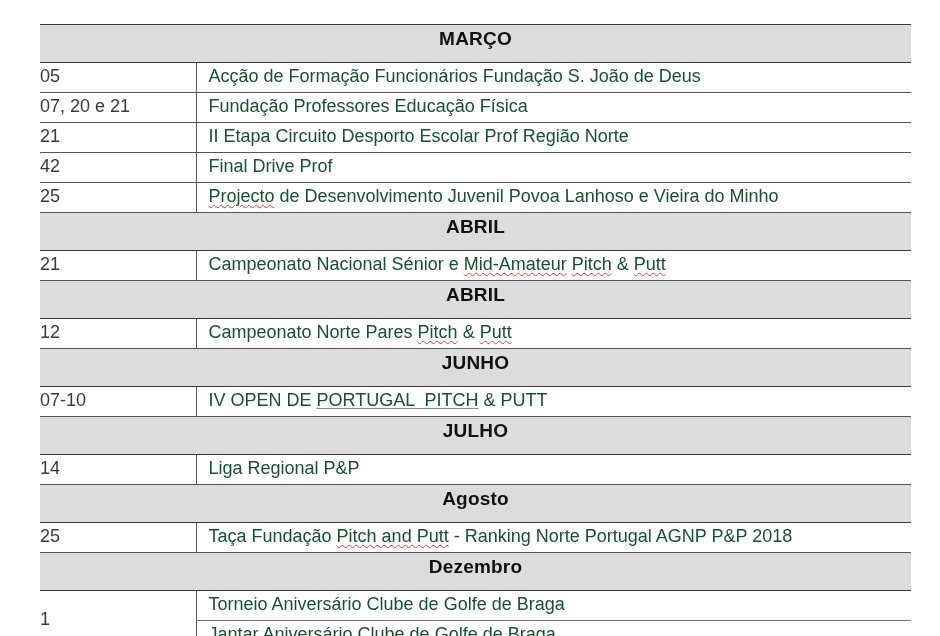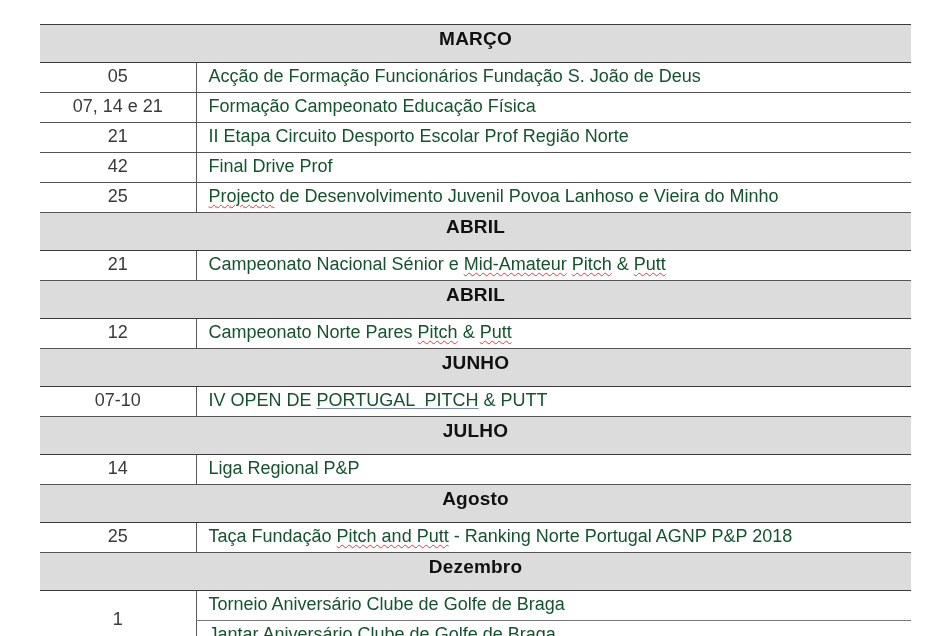--- a/index.html
+++ b/index.html
@@ -61,21 +61,20 @@
   }
 
   
   tr.event-row > td {
     border-bottom: 1.4px solid #555555;
     background: #ffffff;
   }
 
   tr.event-row > td.date-cell {
     width: 156px;
-    text-align: center;
     font-size: 18px;
     color: #3a3a3a;
     border-right: none;
     padding-bottom: 2px;
   }
 
   tr.event-row > td.title-cell {
     text-align: left;
     font-size: 18px;
     color: #14532d;
@@ -132,22 +131,22 @@
         <tr class="month-row first">
           <td colspan="2">MARÇO</td>
         </tr>
 
         <tr class="event-row">
           <td class="date-cell">05</td>
           <td class="title-cell">Acção de Formação Funcionários Fundação S. João de Deus</td>
         </tr>
 
         <tr class="event-row">
-          <td class="date-cell">07, 14 e 21</td>
-          <td class="title-cell">Formação Campeonato Educação Física</td>
+          <td class="date-cell">07, 20 e 21</td>
+          <td class="title-cell">Fundação Professores Educação Física</td>
         </tr>
 
         <tr class="event-row">
           <td class="date-cell">21</td>
           <td class="title-cell">II Etapa Circuito Desporto Escolar Prof Região Norte</td>
         </tr>
 
         <tr class="event-row">
           <td class="date-cell">42</td>
           <td class="title-cell">Final Drive Prof</td>

